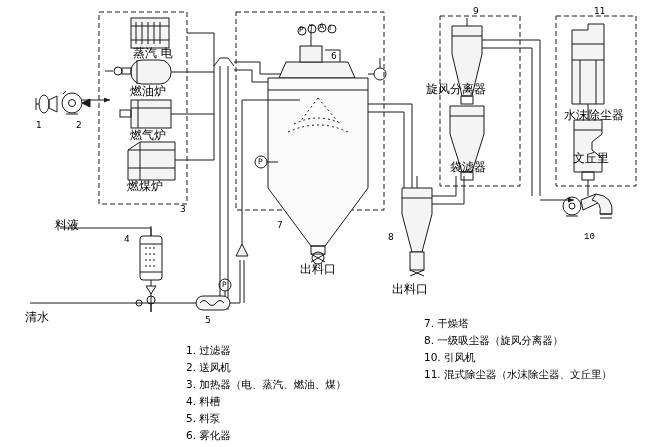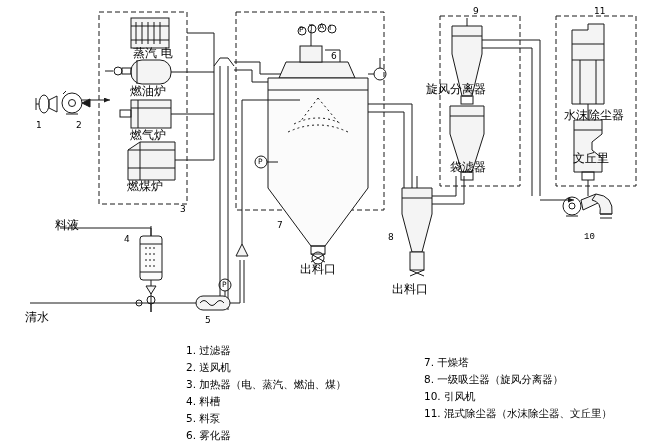--- a/index.html
+++ b/index.html
@@ -306,20 +306,20 @@
 
   <div class="legend" style="left:186px; top:342px;">
     <div>1. 过滤器</div>
     <div>2. 送风机</div>
     <div>3. 加热器（电、蒸汽、燃油、煤）</div>
     <div>4. 料槽</div>
     <div>5. 料泵</div>
     <div>6. 雾化器</div>
   </div>
 
-  <div class="legend" style="left:424px; top:354px;">
+  <div class="legend" style="left:424px; top:315px;">
     <div>7. 干燥塔</div>
     <div>8. 一级吸尘器（旋风分离器）</div>
     <div>10. 引风机</div>
     <div>11. 混式除尘器（水沫除尘器、文丘里）</div>
   </div>
 
 </div>
 
 </body></html>

